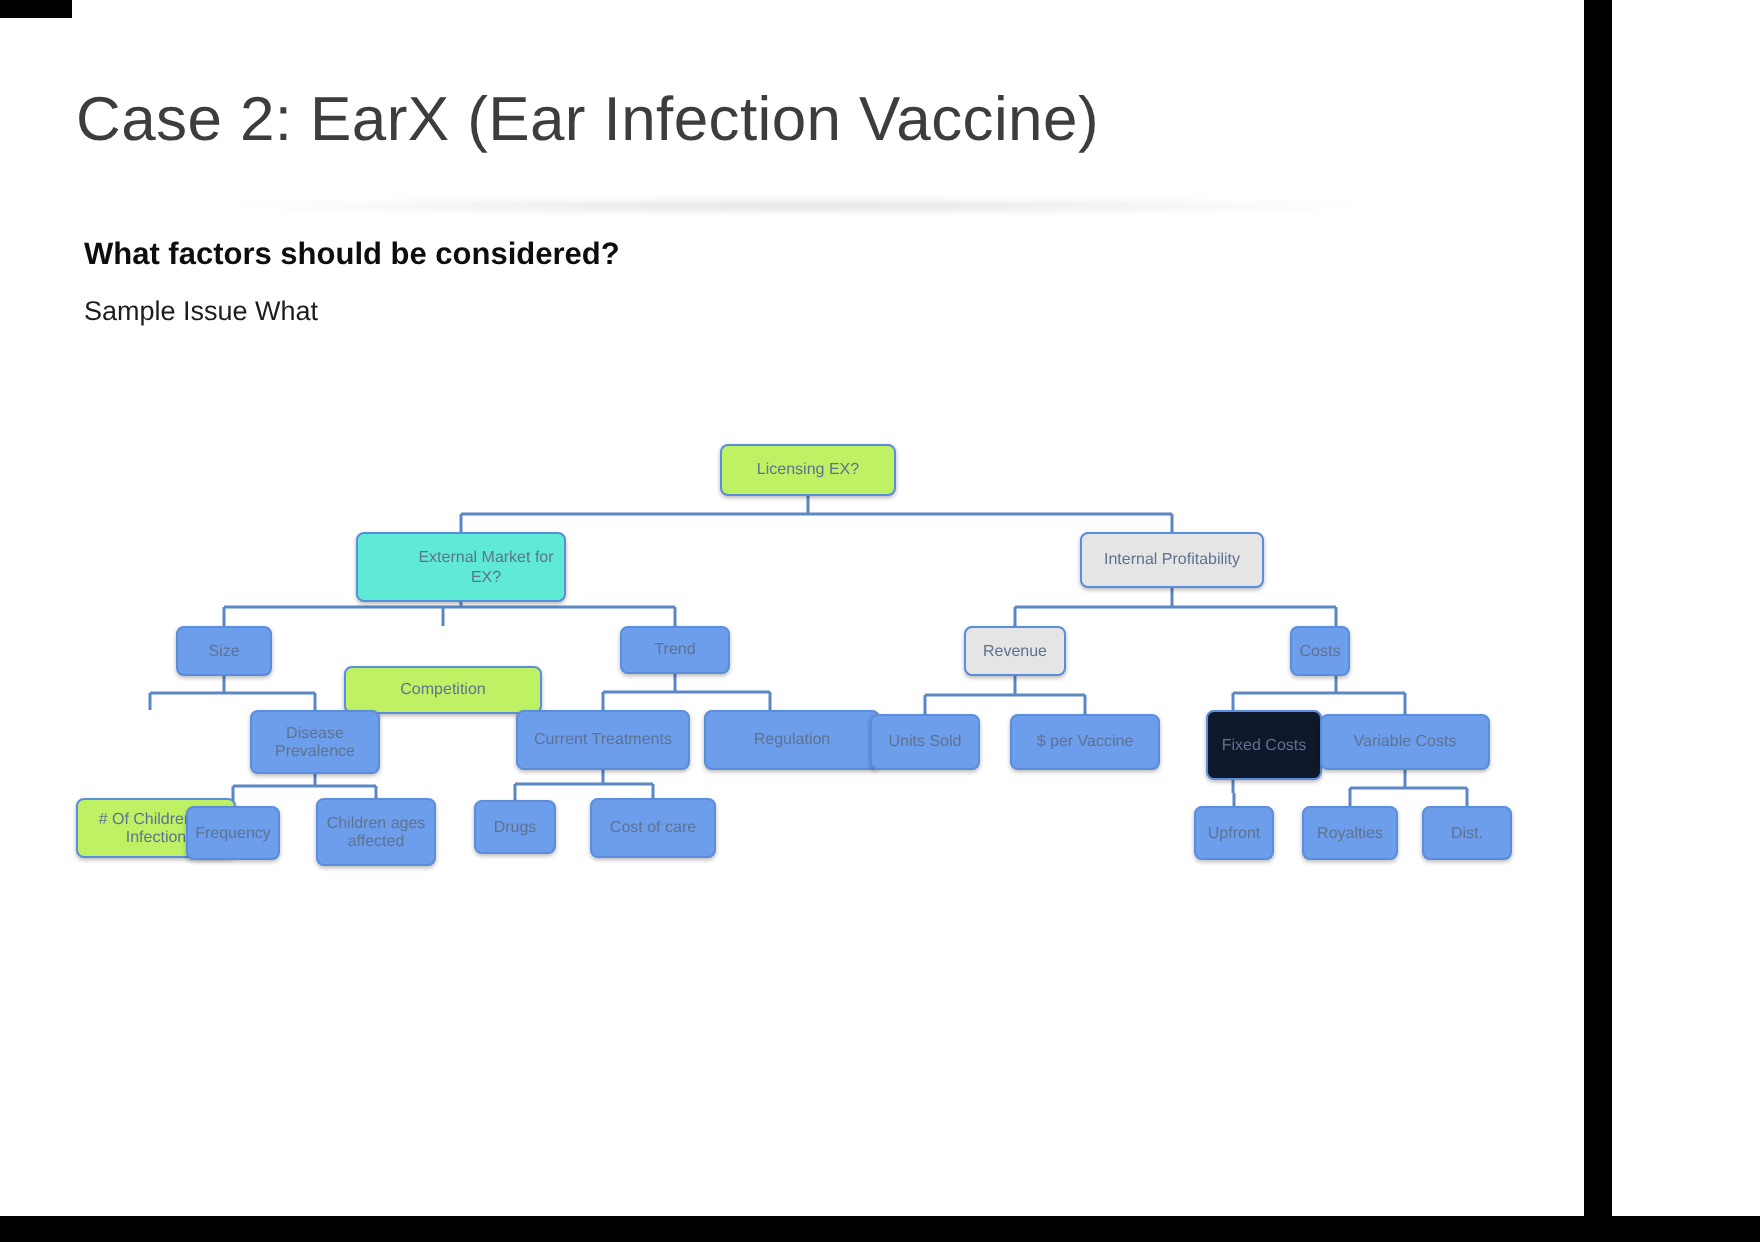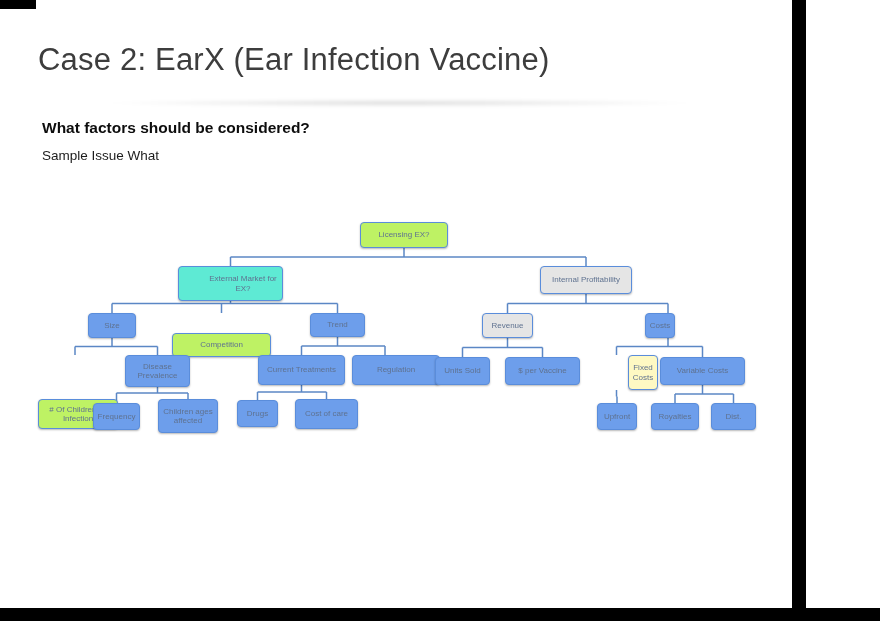--- a/index.html
+++ b/index.html
@@ -107,21 +107,21 @@
     <div class="node" style="left: 172px; top: 313px; width: 99px; height: 24px; background: #bef264; border: 1px solid rgb(90, 141, 219); color: rgb(95, 114, 144); margin-top: 20px;">Competition</div>
     <div class="node" style="left: 310px; top: 313px; width: 55px; height: 24px; background: rgb(109, 158, 235); border: 1px solid rgb(90, 141, 219); color: rgb(95, 114, 144);">Trend</div>
     <div class="node" style="left: 482px; top: 313px; width: 51px; height: 25px; background: #e5e5e5; border: 1px solid rgb(90, 141, 219); color: rgb(95, 114, 144);">Revenue</div>
     <div class="node" style="left: 645px; top: 313px; width: 30px; height: 25px; background: rgb(109, 158, 235); border: 1px solid rgb(90, 141, 219); color: rgb(95, 114, 144);">Costs</div>
     <div class="node" style="left: 38px; top: 355px; width: 80px; height: 30px; background: #bef264; border: 1px solid rgb(90, 141, 219); color: rgb(95, 114, 144); margin-top: 44px;"># Of Children w/ Infection</div>
     <div class="node" style="left: 125px; top: 355px; width: 65px; height: 32px; background: rgb(109, 158, 235); border: 1px solid rgb(90, 141, 219); color: rgb(95, 114, 144);">Disease Prevalence</div>
     <div class="node" style="left: 258px; top: 355px; width: 87px; height: 30px; background: rgb(109, 158, 235); border: 1px solid rgb(90, 141, 219); color: rgb(95, 114, 144);">Current Treatments</div>
     <div class="node" style="left: 352px; top: 355px; width: 88px; height: 30px; background: rgb(109, 158, 235); border: 1px solid rgb(90, 141, 219); color: rgb(95, 114, 144);">Regulation</div>
     <div class="node" style="left: 435px; top: 357px; width: 55px; height: 28px; background: rgb(109, 158, 235); border: 1px solid rgb(90, 141, 219); color: rgb(95, 114, 144);">Units Sold</div>
     <div class="node" style="left: 505px; top: 357px; width: 75px; height: 28px; background: rgb(109, 158, 235); border: 1px solid rgb(90, 141, 219); color: rgb(95, 114, 144);">$ per Vaccine</div>
-    <div class="node" style="left: 628px; top: 355px; width: 30px; height: 35px; background: #fef9c3; border: 1px solid rgb(90, 141, 219); color: rgb(95, 114, 144);">Fixed Costs</div>
+    <div class="node" style="left: 603px; top: 355px; width: 58px; height: 35px; background: #0f172a; border: 1px solid rgb(90, 141, 219); color: rgb(95, 114, 144);">Fixed Costs</div>
     <div class="node" style="left: 660px; top: 357px; width: 85px; height: 28px; background: rgb(109, 158, 235); border: 1px solid rgb(90, 141, 219); color: rgb(95, 114, 144);">Variable Costs</div>
     <div class="node" style="left: 93px; top: 403px; width: 47px; height: 27px; background: rgb(109, 158, 235); border: 1px solid rgb(90, 141, 219); color: rgb(95, 114, 144);">Frequency</div>
     <div class="node" style="left: 158px; top: 399px; width: 60px; height: 34px; background: rgb(109, 158, 235); border: 1px solid rgb(90, 141, 219); color: rgb(95, 114, 144);">Children ages affected</div>
     <div class="node" style="left: 237px; top: 400px; width: 41px; height: 27px; background: rgb(109, 158, 235); border: 1px solid rgb(90, 141, 219); color: rgb(95, 114, 144);">Drugs</div>
     <div class="node" style="left: 295px; top: 399px; width: 63px; height: 30px; background: rgb(109, 158, 235); border: 1px solid rgb(90, 141, 219); color: rgb(95, 114, 144);">Cost of care</div>
     <div class="node" style="left: 597px; top: 403px; width: 40px; height: 27px; background: rgb(109, 158, 235); border: 1px solid rgb(90, 141, 219); color: rgb(95, 114, 144);">Upfront</div>
     <div class="node" style="left: 651px; top: 403px; width: 48px; height: 27px; background: rgb(109, 158, 235); border: 1px solid rgb(90, 141, 219); color: rgb(95, 114, 144);">Royalties</div>
     <div class="node" style="left: 711px; top: 403px; width: 45px; height: 27px; background: rgb(109, 158, 235); border: 1px solid rgb(90, 141, 219); color: rgb(95, 114, 144);">Dist.</div>
   </div>
 

